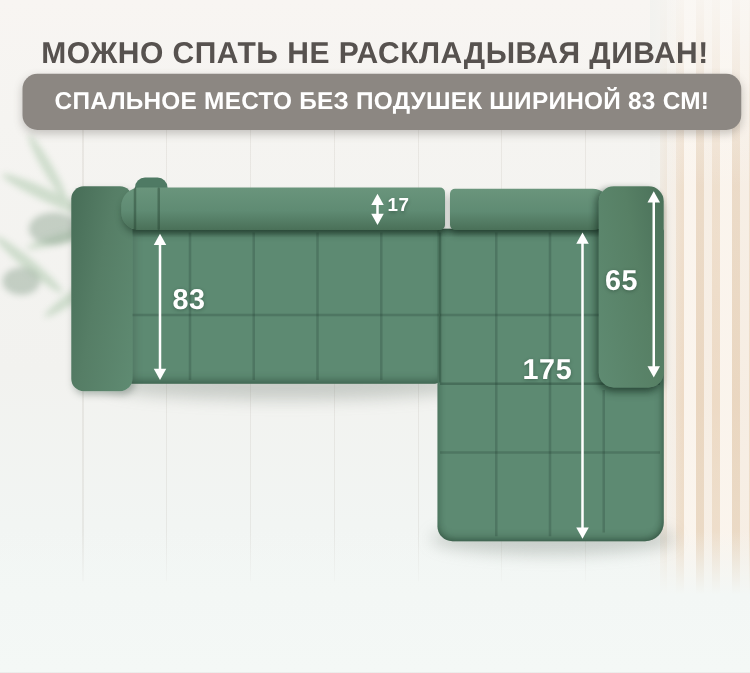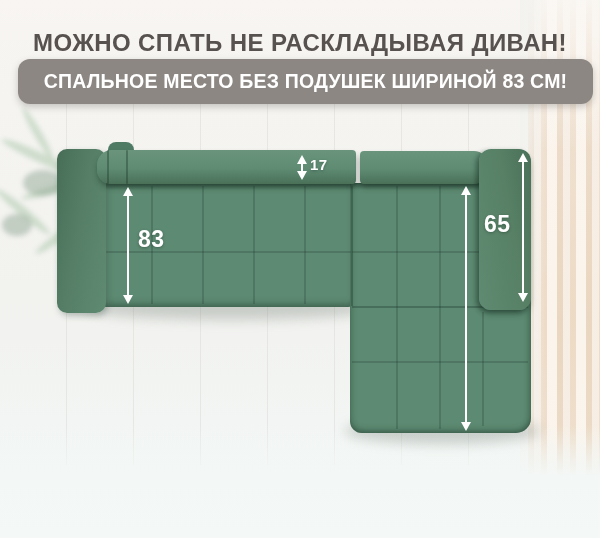--- a/index.html
+++ b/index.html
@@ -141,14 +141,15 @@
     <div class="shaft"></div>
     <div class="head-down"></div>
   </div>
   <div class="dim-label" style="left:484px;top:211px;">65</div>
 
   <div class="v-arrow" style="left:461px;top:186px;height:245px;">
     <div class="head-up"></div>
     <div class="shaft"></div>
     <div class="head-down"></div>
   </div>
+  <div class="dim-label" style="left:418px;top:282px;">175</div>
 
 </div>
 
 </body></html>

